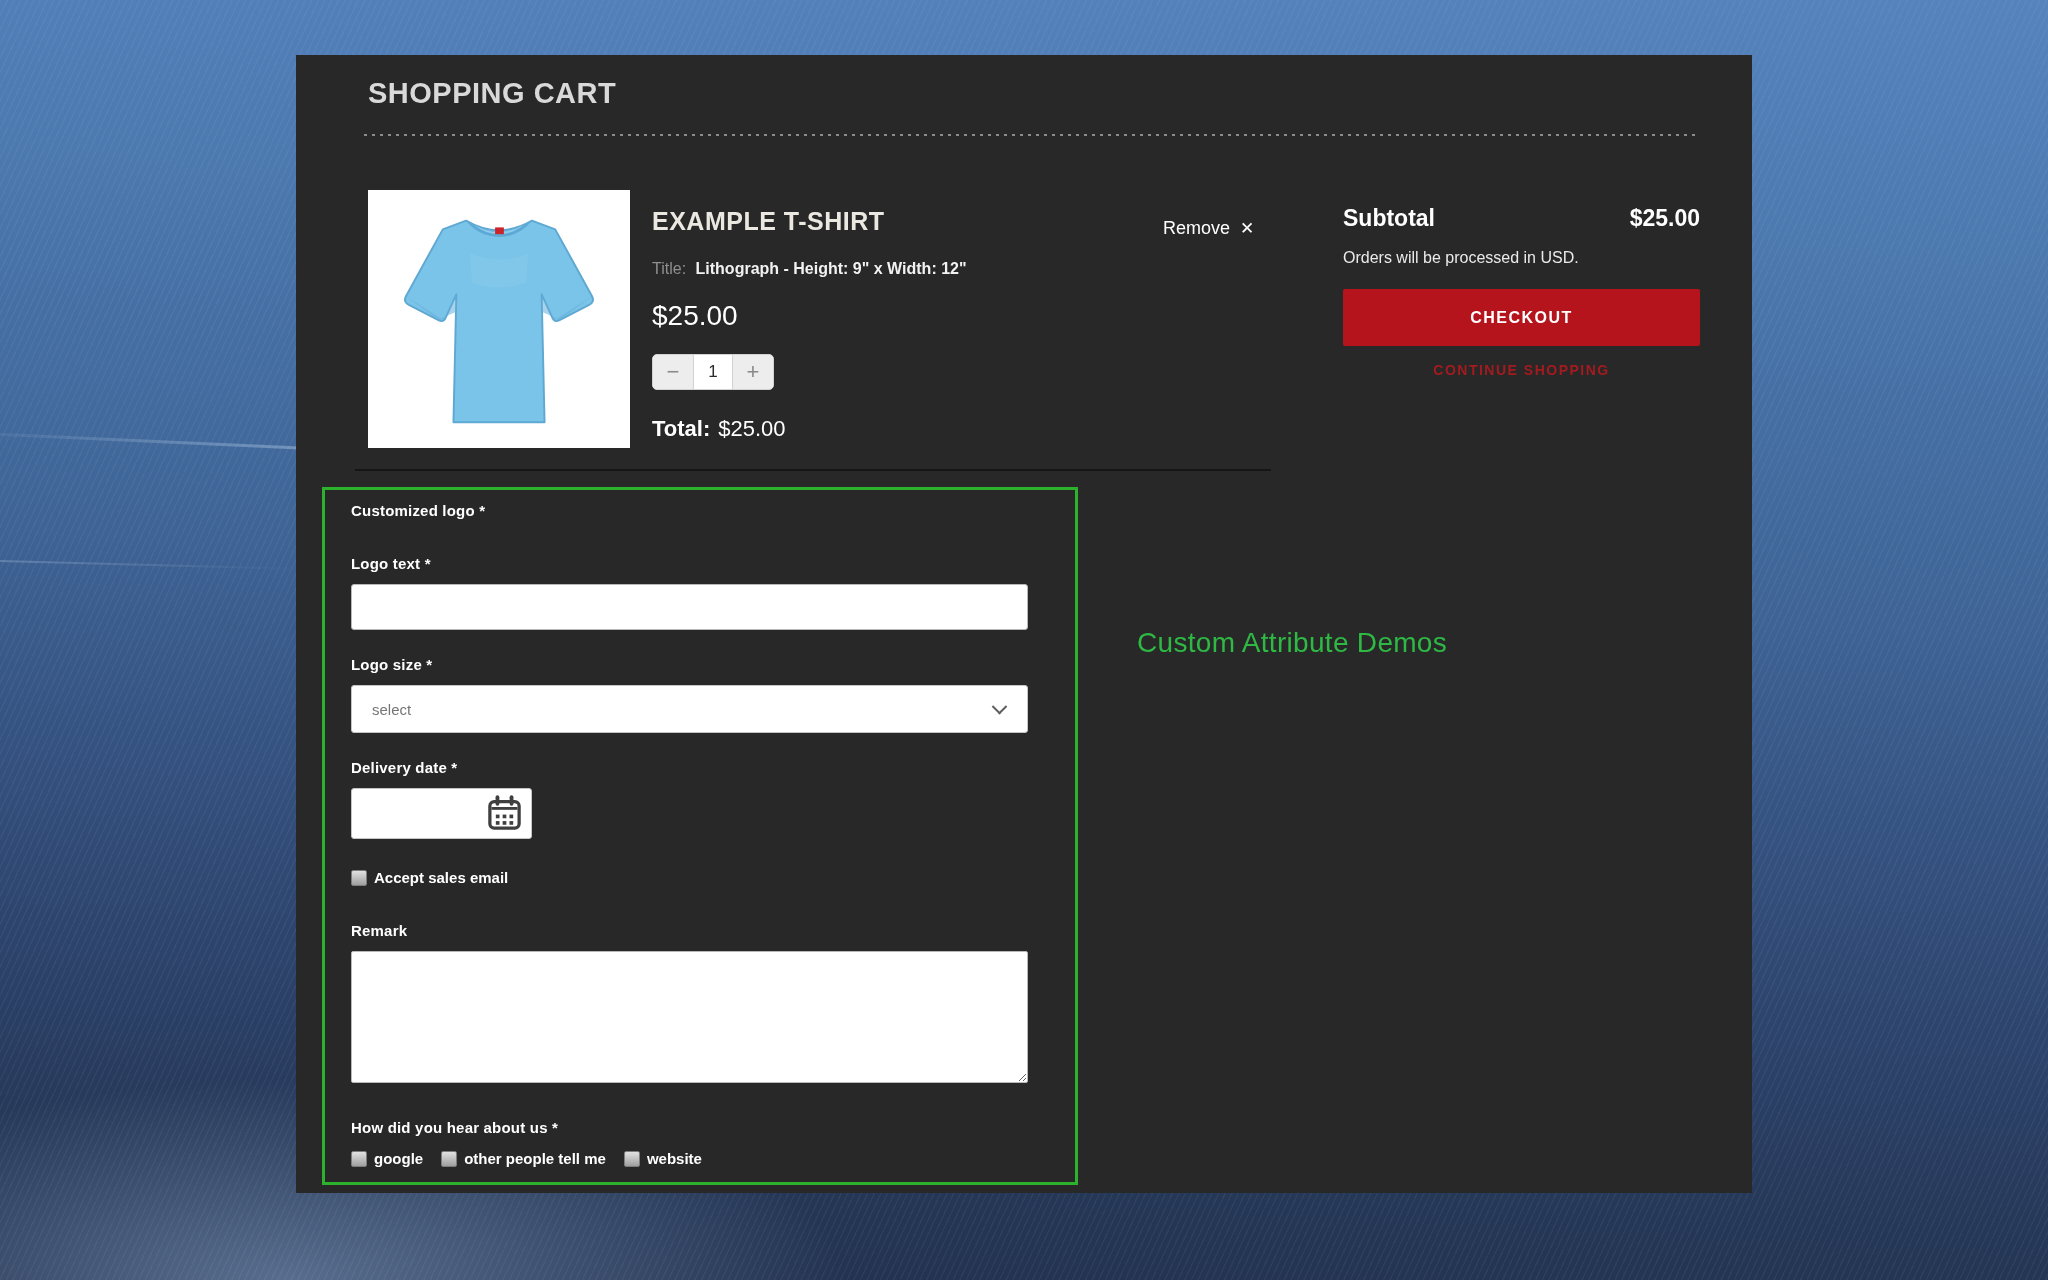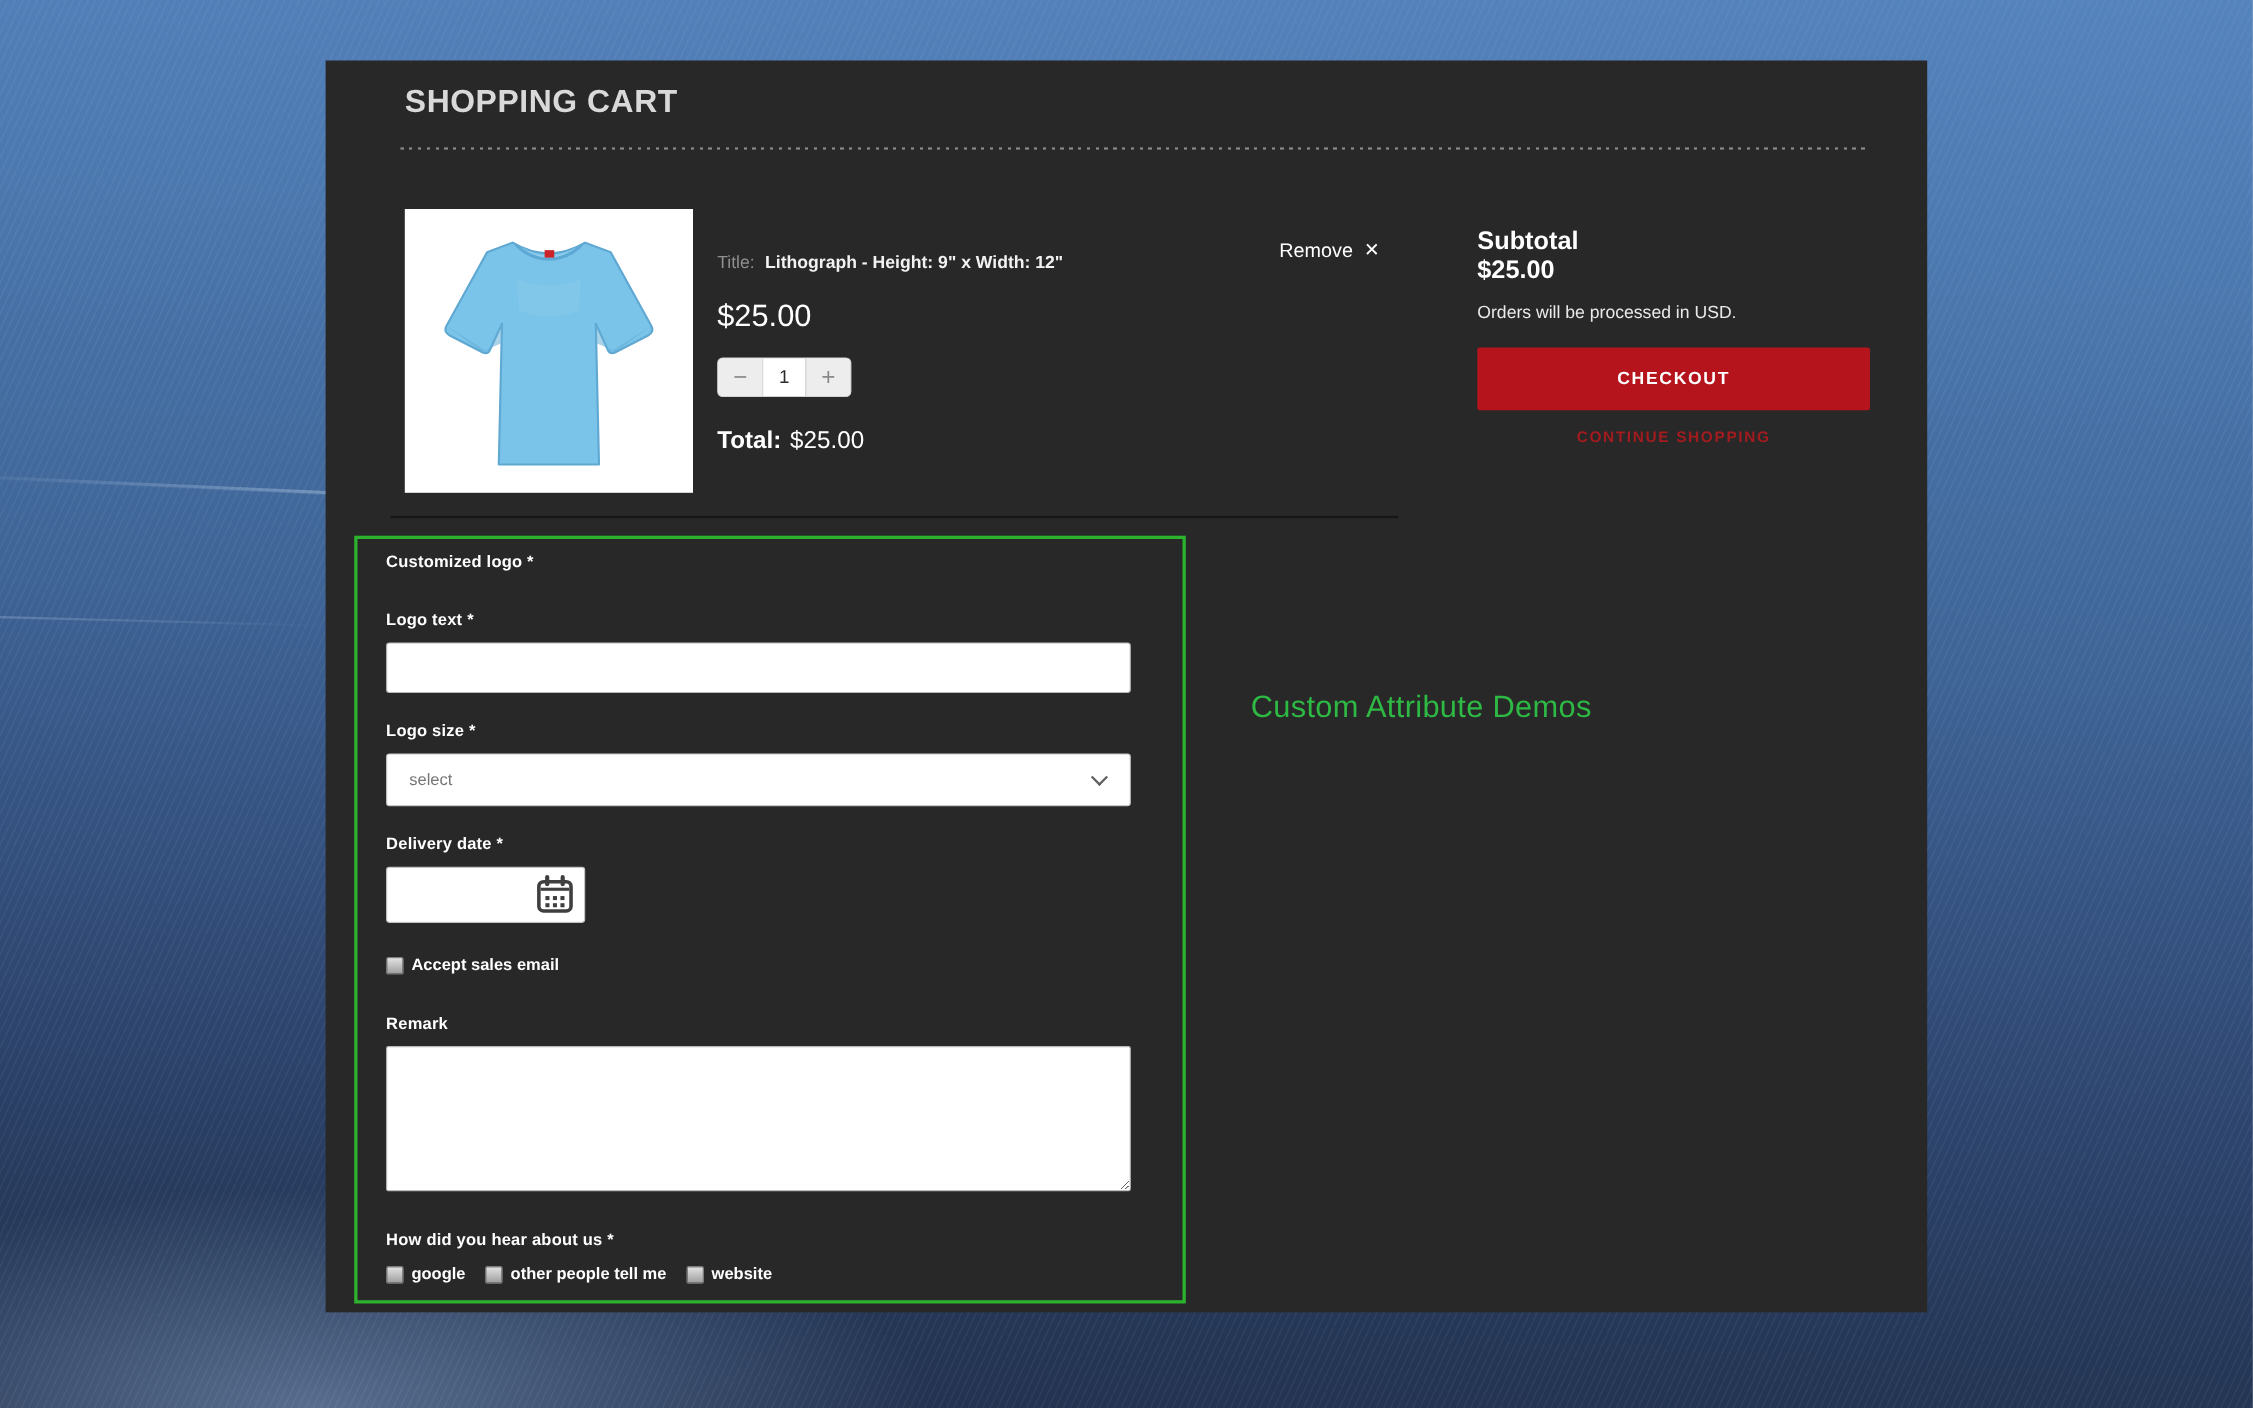--- a/index.html
+++ b/index.html
@@ -66,21 +66,21 @@
   .product-total { margin-top: 26px; font-size: 22px; color: #fff; }
   .total-label { font-weight: bold; margin-right: 8px; }
 
   .remove-button {
     position: absolute; left: 867px; top: 163px; color: #fff; font-size: 18px;
     cursor: pointer; display: flex; 
   }
   .remove-x { margin-left: 10px; font-size: 17px; font-weight: bold; }
 
   .summary { position: absolute; left: 1047px; top: 150px; width: 357px; }
-  .summary-row { display: flex; justify-content: space-between; align-items: flex-start; flex-direction: column; }
+  .summary-row { display: flex; justify-content: space-between; align-items: flex-end; }
   .summary-label, .summary-value { font-size: 23px; font-weight: bold; color: #fff; }
   .summary-note { margin-top: 17px; font-size: 16px; color: #eaeaea; }
   .checkout-button {
     margin-top: 22px; width: 100%; height: 57px; background: #b5141d; color: #fff;
     border: none; border-radius: 2px; font-family: inherit; font-weight: bold;
     font-size: 16px; letter-spacing: 1.5px; cursor: pointer;
   }
   .continue-link {
     margin-top: 16px; text-align: center; color: #a31b1f; font-weight: bold;
     font-size: 14px; letter-spacing: 1.5px; cursor: pointer;
@@ -164,20 +164,21 @@
       <path d="M34,104 L68,129 L75,126 L86,102 L86,120 L70,127 Z" fill="#64aed9" opacity="0.55"></path>
       <path d="M226,104 L192,129 L185,126 L174,102 L174,120 L190,127 Z" fill="#64aed9" opacity="0.55"></path>
       <path d="M96,26 Q130,50 164,26 Q152,42 130,43 Q108,42 96,26 Z" fill="#5da9d6"></path>
       <path d="M104,30 Q130,46 156,30 Q144,40 130,40 Q116,40 104,30 Z" fill="#8fcdee"></path>
       <rect x="126" y="33" width="9" height="7" fill="#cc2229"></rect>
       <path d="M100,60 Q130,72 160,60 L158,90 Q130,100 102,90 Z" fill="#8fcdee" opacity="0.35"></path>
     </svg>
   </div>
 
   <div class="product-info">
+    <h2 class="product-name">EXAMPLE T-SHIRT</h2>
     <div class="product-option">
       <span class="opt-label">Title:</span>
       <span class="opt-value">Lithograph - Height: 9" x Width: 12"</span>
     </div>
     <div class="product-price">$25.00</div>
     <div class="qty-stepper">
       <button class="qty-btn qty-minus">−</button>
       <input class="qty-value" value="1" style="">
       <button class="qty-btn qty-plus">+</button>
     </div>

